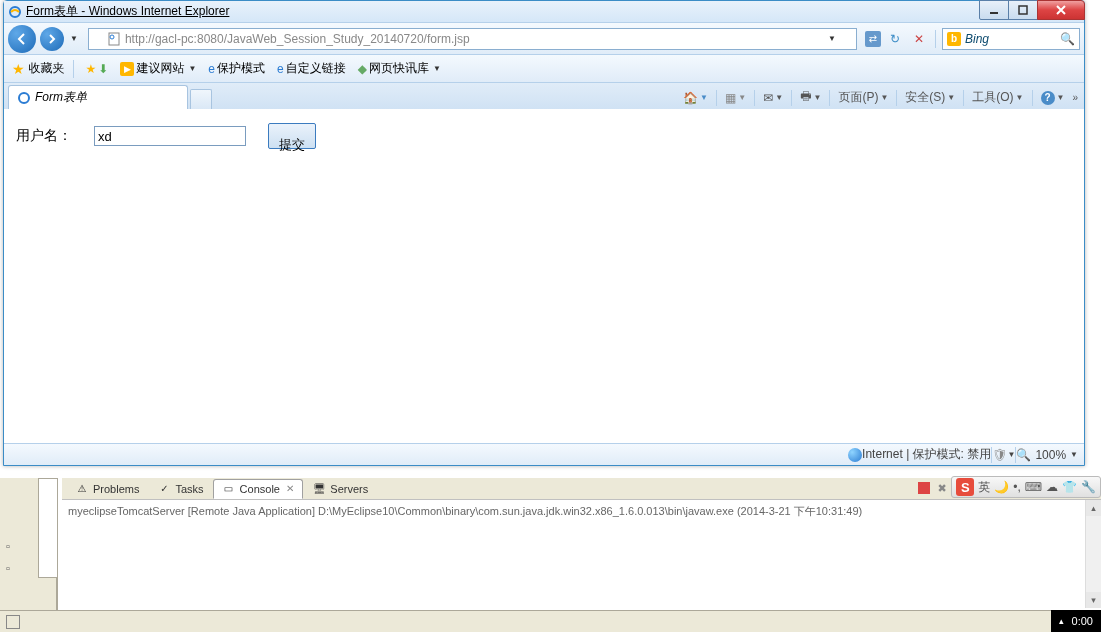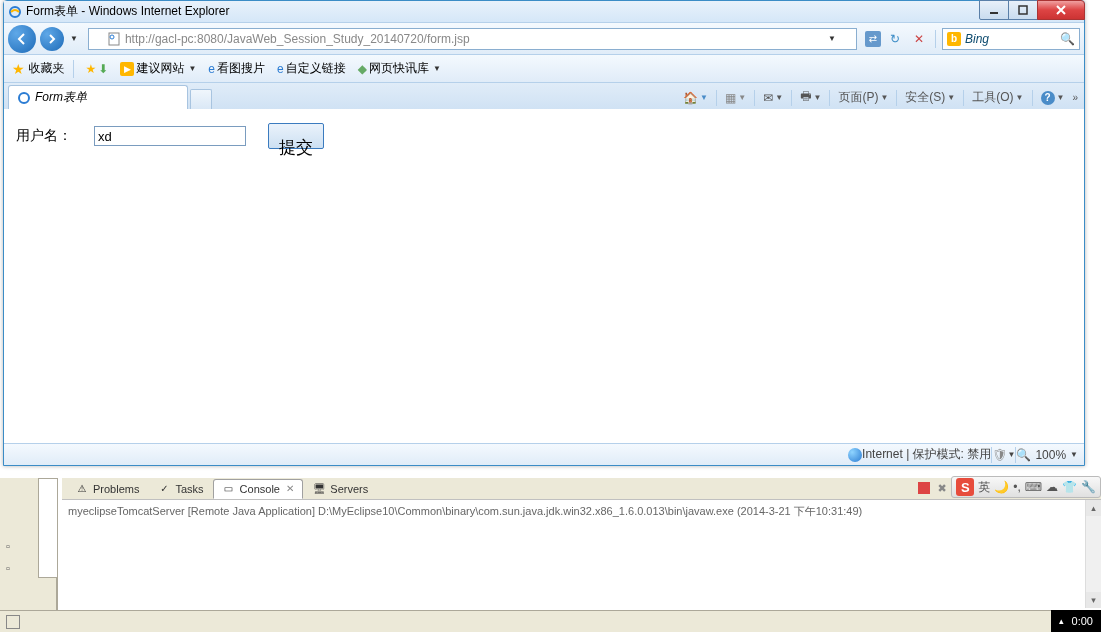--- a/index.html
+++ b/index.html
@@ -2,21 +2,21 @@
 <html><head>
 <meta charset="utf-8">
 <style>
 * { margin: 0; padding: 0; box-sizing: border-box; font-family: "Microsoft YaHei", "Segoe UI", Tahoma, sans-serif; }
 body { background: #fff; width: 1101px; height: 632px; overflow: hidden; position: relative; }
 
 
 .ie-window { position: absolute; top: 0; left: 3px; width: 1082px; height: 466px; background: #fff; border: 1px solid #3b8cc6; border-radius: 4px 4px 0 0; box-shadow: 0 0 4px rgba(0,0,0,0.3); }
 
 
-.titlebar { height: 22px; background: linear-gradient(to bottom, #e8f1fb, #d5e7f8); border-bottom: 1px solid #b5d0ea; display: flex; align-items: center; padding: 0 4px; }
+.titlebar { height: 22px; background: linear-gradient(to bottom, #e8f1fb, #d5e7f8); border-bottom: 1px solid #b5d0ea; display: flex; align-items: center; padding: 0 4px; text-decoration: underline; }
 .ie-icon { width: 14px; height: 14px; margin-right: 4px; display: inline-flex; align-items: center; justify-content: center; }
 .titlebar-text { font-size: 12px; color: #000; }
 .win-controls { position: absolute; top: -1px; right: -1px; display: flex; }
 .win-btn { width: 30px; height: 20px; border: 1px solid #5a7fa8; margin-left: -1px; display: flex; align-items: center; justify-content: center; background: linear-gradient(to bottom, #e8f0f9, #c9dcef); font-size: 11px; cursor: default; }
 .win-btn.close { width: 48px; background: linear-gradient(to bottom, #f0a0a0, #d44, #c33); color: #fff; border-color: #a33; border-top-right-radius: 4px; }
 .win-btn.min { border-bottom-left-radius: 2px; }
 
 
 .navbar { height: 32px; background: linear-gradient(to bottom, #f4f9fe, #e0ecf8); border-bottom: 1px solid #b5d0ea; display: flex; align-items: center; padding: 0 4px; gap: 4px; }
 .nav-back, .nav-fwd { width: 28px; height: 28px; border-radius: 50%; background: radial-gradient(circle at 30% 30%, #5fa8e8, #1e6bb8); display: flex; align-items: center; justify-content: center; color: #fff; font-size: 16px; cursor: default; }
@@ -51,21 +51,21 @@
 .tab-tool-drop { font-size: 8px; }
 .home-icon { color: #4a8cc8; }
 .rss-icon { color: #888; }
 .print-icon { color: #555; }
 .help-icon { width: 14px; height: 14px; border-radius: 50%; background: #4a8cc8; color: #fff; display: flex; align-items: center; justify-content: center; font-size: 10px; font-weight: bold; }
 .chevrons { font-size: 10px; color: #555; }
 
 
 .page-content { padding: 14px 12px; font-size: 14px; display: flex; align-items: center; gap: 22px; }
 .page-content input.text-field { width: 152px; height: 20px; border: 1px solid #7a9cbf; font-size: 13px; padding: 0 3px; }
-.submit-btn { height: 22px; padding: 12px 10px; border: 1px solid #3b7bbf; background: linear-gradient(to bottom, #eaf2fb, #cde0f2); font-size: 17px; border-radius: 2px; cursor: default; }
+.submit-btn { height: 22px; padding: 12px 10px; border: 1px solid #3b7bbf; background: linear-gradient(to bottom, #eaf2fb, #cde0f2); font-size: 13px; border-radius: 2px; cursor: default; }
 
 
 .statusbar { position: absolute; bottom: 0; left: 0; right: 0; height: 22px; border-top: 1px solid #b5d0ea; background: linear-gradient(to bottom, #f4f9fe, #e0ecf8); display: flex; align-items: center; font-size: 12px; color: #444; }
 .status-right { margin-left: auto; display: flex; align-items: center; gap: 0; padding-right: 6px; }
 .status-globe { width: 14px; height: 14px; border-radius: 50%; background: radial-gradient(circle at 30% 30%, #8fd4ff, #2b7cd3); }
 .status-sep { width: 1px; height: 16px; background: #b5d0ea; }
 .zoom-box { display: flex; align-items: center; gap: 4px; }
 .shield-icon { color: #888; }
 
 
@@ -180,21 +180,21 @@
         <span style="color:#ffb700">★</span>
         <span style="color:#5a5">⬇</span>
       </span>
     <span class="fav-item">
         <span class="fav-orange">▶</span>
         <span>建议网站</span>
         <span class="fav-drop">▼</span>
       </span>
     <span class="fav-item">
         <span class="fav-ie">e</span>
-        <span>看图搜片</span>
+        <span>保护模式</span>
       </span>
     <span class="fav-item">
         <span class="fav-ie">e</span>
         <span>自定义链接</span>
       </span>
     <span class="fav-item">
         <span style="color:#6a6">◆</span>
         <span>网页快讯库</span>
         <span class="fav-drop">▼</span>
       </span>

